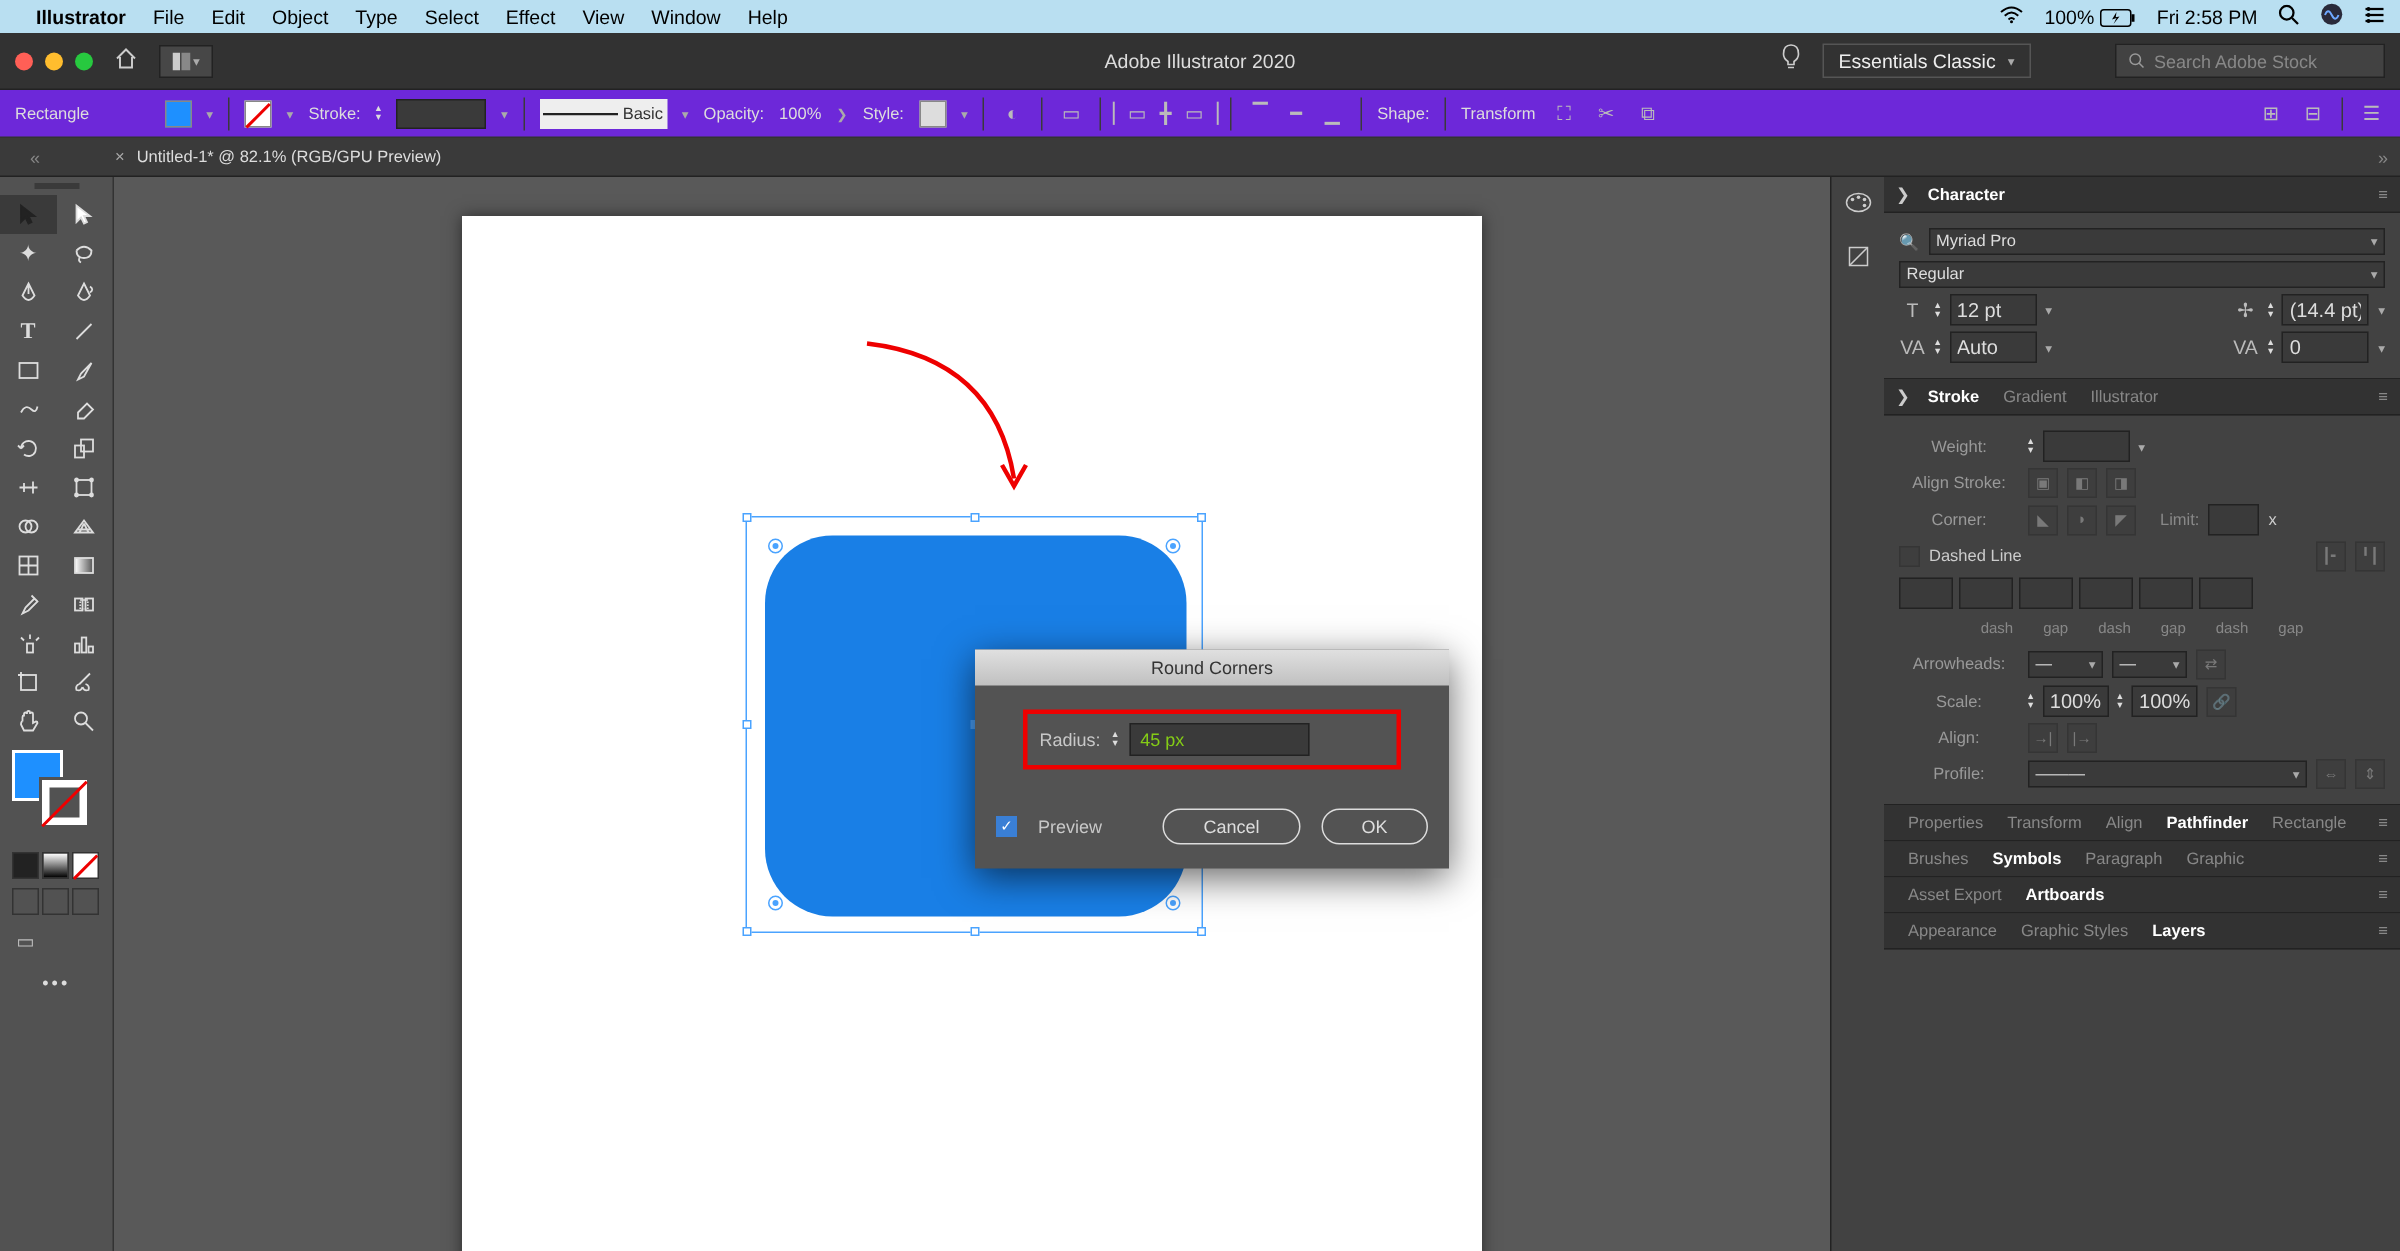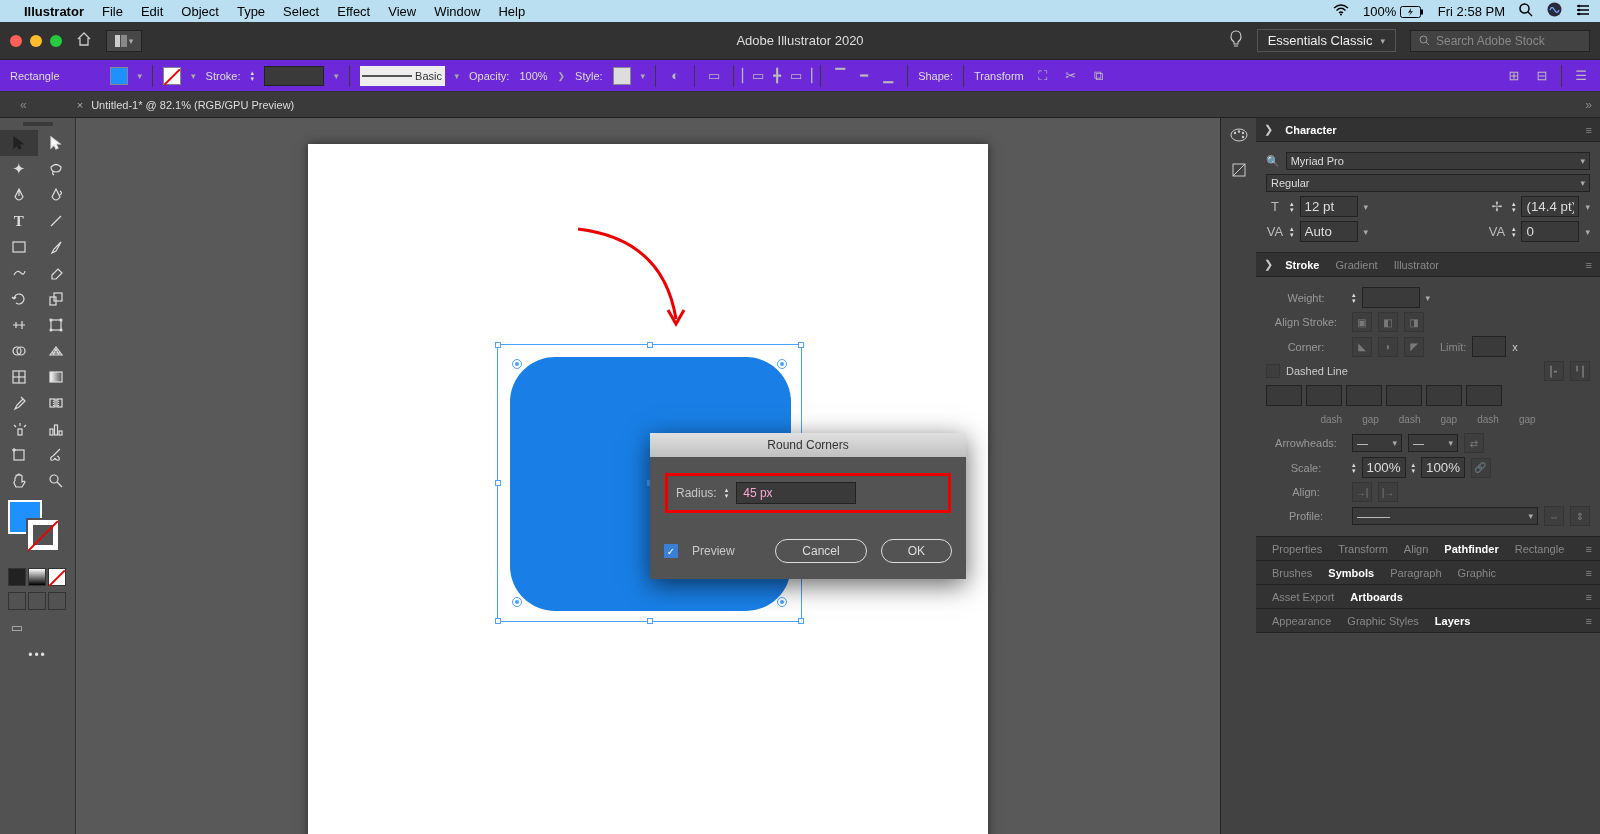--- a/index.html
+++ b/index.html
@@ -13,23 +13,23 @@
 .mac-menu .right { margin-left:auto; display:flex; align-items:center; gap:14px; }
 
 
 .app-title { height:38px; background:#323232; display:flex; align-items:center; padding:0 10px; border-bottom:1px solid #222; }
 .traffic { display:flex; gap:8px; margin-right:14px; }
 .tl { width:12px; height:12px; border-radius:50%; }
 .red{background:#ff5f56;} .yellow{background:#ffbd2e;} .green{background:#27c93f;}
 .app-title .home { margin-right:14px; color:#bbb; font-size:14px; }
 .app-title .layout-btn { width:36px; height:22px; background:#474747; border:1px solid #222; display:flex; align-items:center; justify-content:center; gap:2px; color:#ddd; }
 .app-title .center { position:absolute; left:50%; transform:translateX(-50%); color:#ddd; font-size:13px; }
-.app-title .right { margin-left:auto; display:flex; align-items:center; gap:14px; }
+.app-title .right { margin-left:auto; display:flex; gap:14px; }
 .workspace-btn { background:#323232; border:1px solid #555; padding:3px 10px; color:#eee; font-size:13px; display:flex; align-items:center; gap:8px; }
-.search-stock { background:#424242; border:1px solid #222; padding:3px 8px; color:#888; width:180px; display:flex; align-items:center; gap:6px; }
+.search-stock { background:#424242; border:1px solid #222; padding:3px 8px; color:#888; width:180px; display:flex; align-items:center; gap:6px;margin-left:42px; }
 
 
 .control-bar { height:32px; background:#6d28d9; display:flex; align-items:center; padding:0 10px; border-bottom:1px solid #333; gap:10px; color:#ddd; font-size:11px; }
 .control-bar .shape-name { color:#ddd; margin-right:40px; }
 .sw { width:18px; height:18px; border:1px solid #888; }
 .fill-sw { background:#1E90FF; }
 .stroke-sw { background:#fff; position:relative; }
 .red-slash::after { content:""; position:absolute; width:140%; height:2px; background:#e00; top:50%; left:-20%; transform:rotate(-45deg); }
 .dd-car { color:#aaa; font-size:9px; }
 .ctrl-input { background:#3a3a3a; border:1px solid #222; height:20px; width:60px; }
@@ -76,24 +76,24 @@
 .corner-widget { position:absolute; width:10px; height:10px; border:1.5px solid #4aa3ff; border-radius:50%; background:transparent; }
 .corner-widget::after{content:"";position:absolute;width:4px;height:4px;background:#4aa3ff;border-radius:50%;top:1.5px;left:1.5px;}
 .cw-tl{top:14px;left:14px;} .cw-tr{top:14px;right:14px;} .cw-bl{bottom:14px;left:14px;} .cw-br{bottom:14px;right:14px;}
 
 
 .arrow-svg { position:absolute; top:80px; left:260px; width:130px; height:110px; pointer-events:none; }
 
 
 .dialog { position:absolute; left:574px; top:315px; width:316px; background:#535353; box-shadow:0 6px 24px rgba(0,0,0,0.6); }
 .dialog-title { height:24px; background:linear-gradient(#e0e0e0,#c0c0c0); color:#333; text-align:center; line-height:24px; font-size:12px; }
-.dialog-body { padding:16px 15px; }
+.dialog-body { padding:16px 32px; }
 .radius-row { border:3px solid #e00; padding:6px 8px; display:flex; align-items:center; gap:8px; }
 .spinner { display:flex; flex-direction:column; font-size:7px; line-height:6px; color:#ddd; }
-.radius-input { background:#3a3a3a; border:1px solid #222; color:#f9a8d4; padding:3px 6px; width:120px; font-size:12px; }
+.radius-input { background:#3a3a3a; border:1px solid #222; color:#84cc16; padding:3px 6px; width:120px; font-size:12px; }
 .dialog-bottom { display:flex; align-items:center; gap:14px; padding:10px 14px 16px; }
 .pv-check { width:14px; height:14px; background:#3a7fd5; display:flex; align-items:center; justify-content:center; color:#fff; font-size:10px; }
 .dlg-btn { flex:0 0 auto; border:1.5px solid #ddd; border-radius:16px; padding:4px 26px; color:#ddd; background:transparent; font-size:12px; }
 
 
 .right-strip { width:36px; background:#424242; display:flex; flex-direction:column; align-items:center; padding-top:10px; gap:16px; border-left:1px solid #222; }
 .right-strip .ico { color:#ccc; font-size:16px; }
 
 
 .panels { width:344px; background:#424242; display:flex; flex-direction:column; font-size:11px; color:#ccc; }

